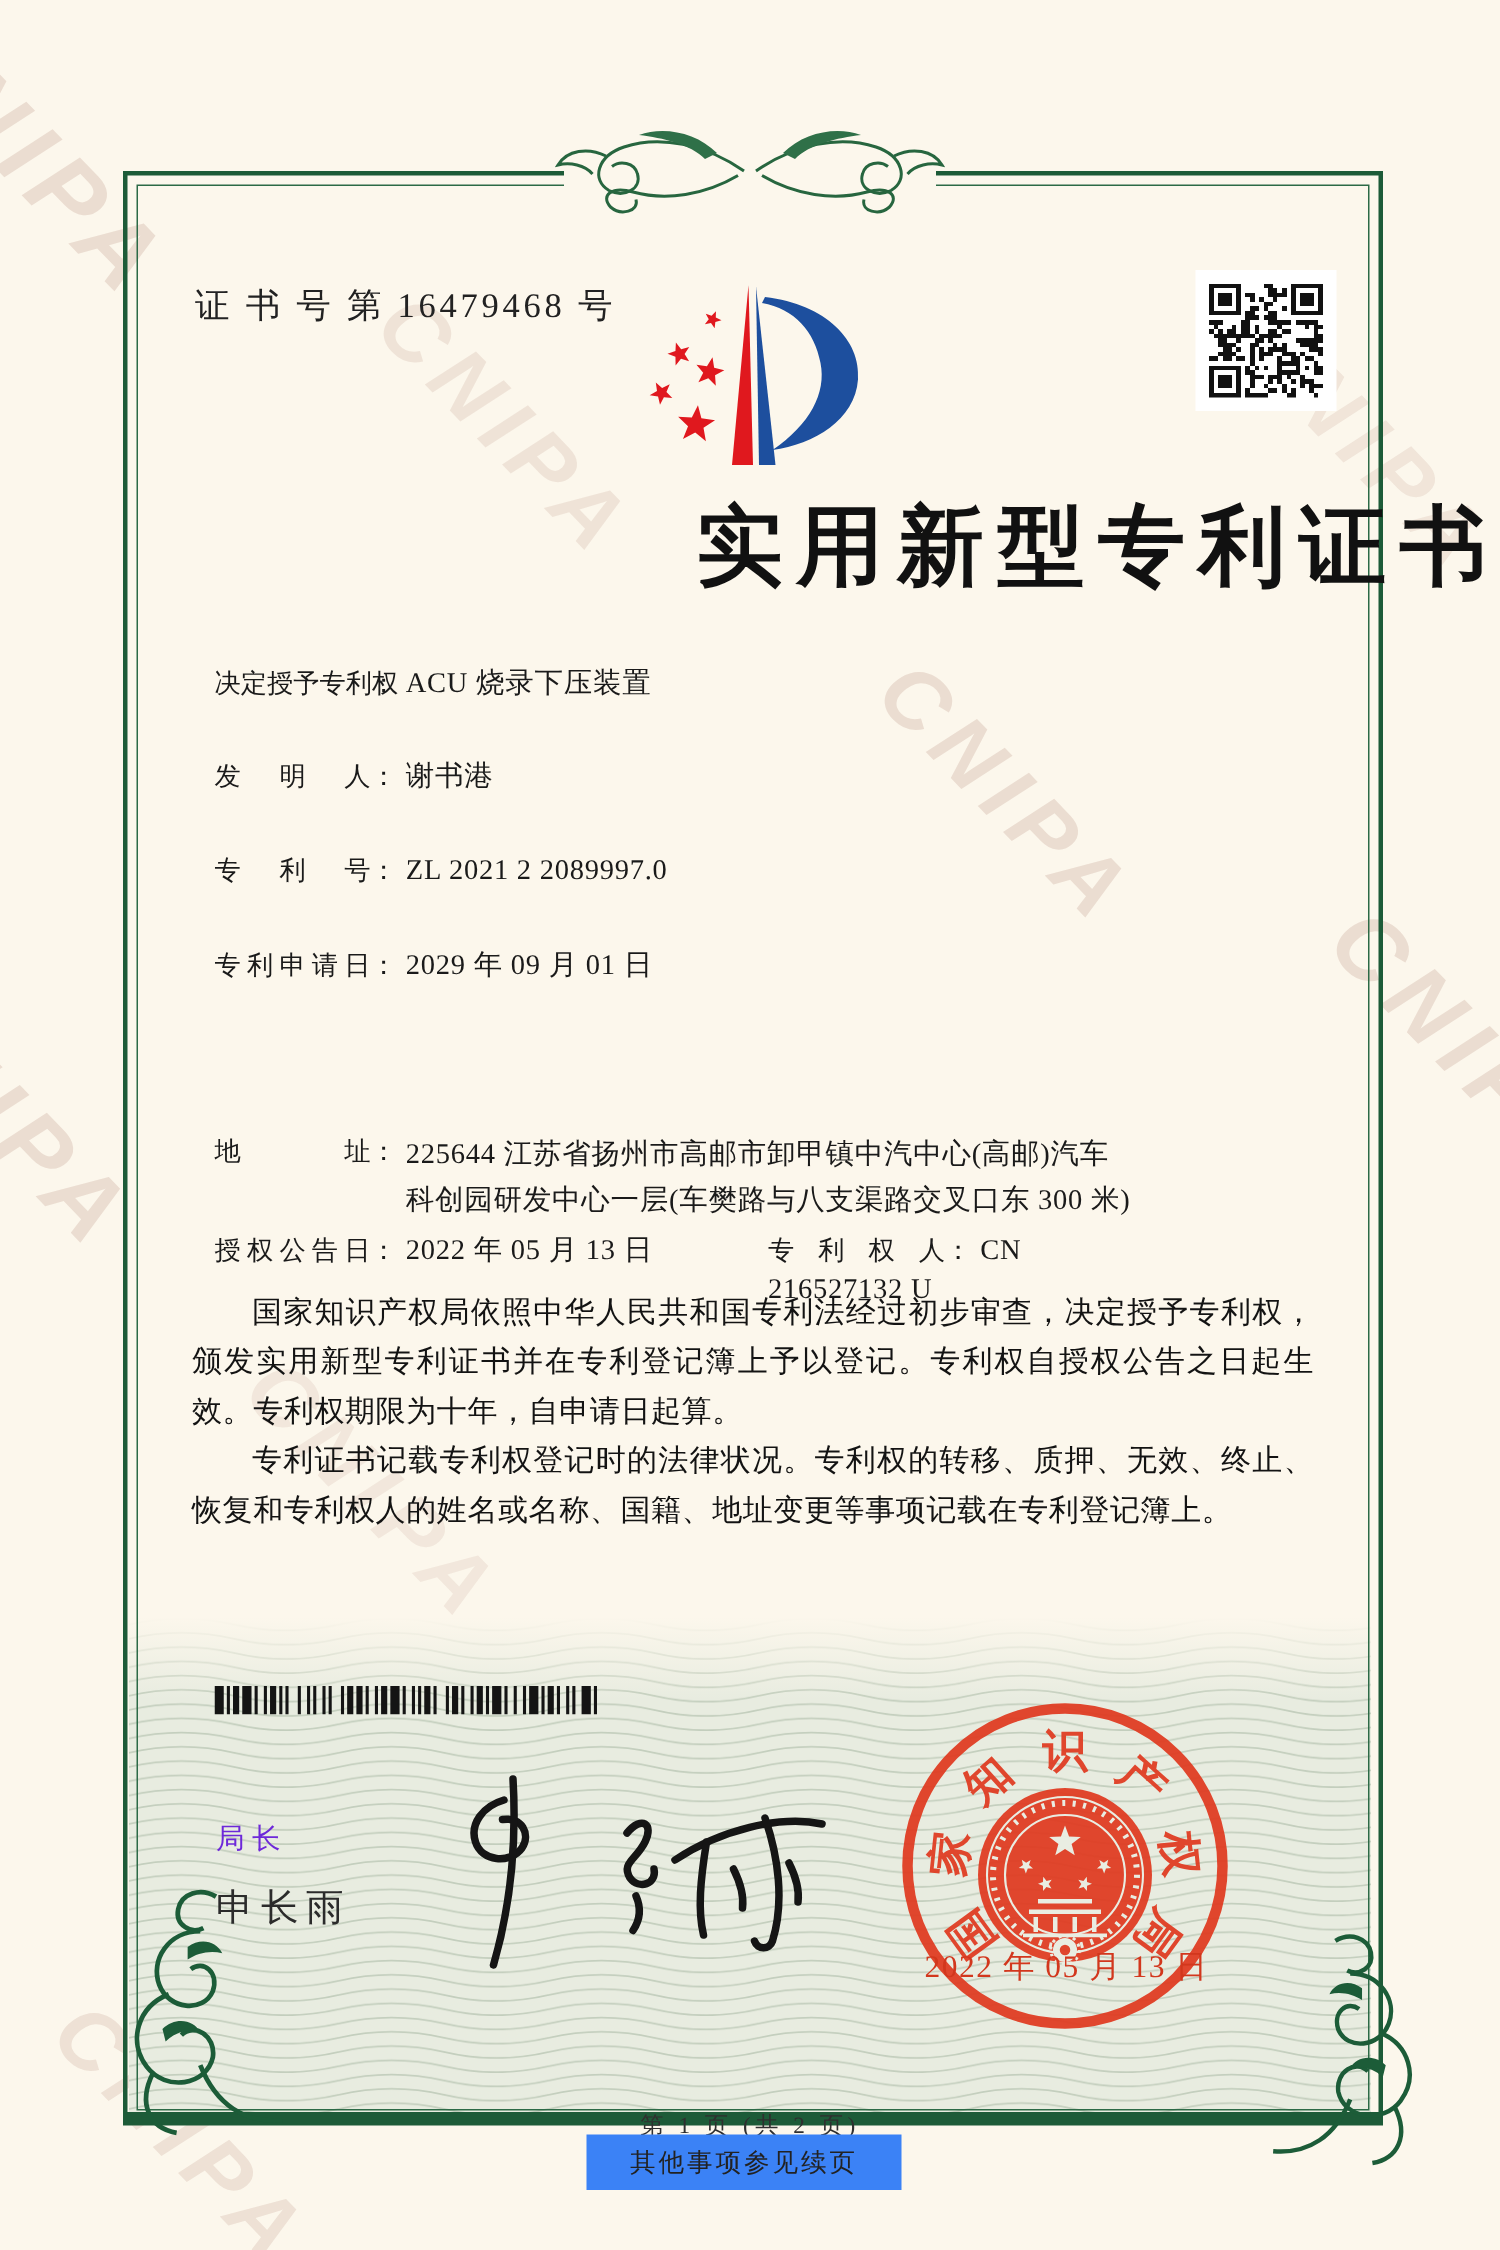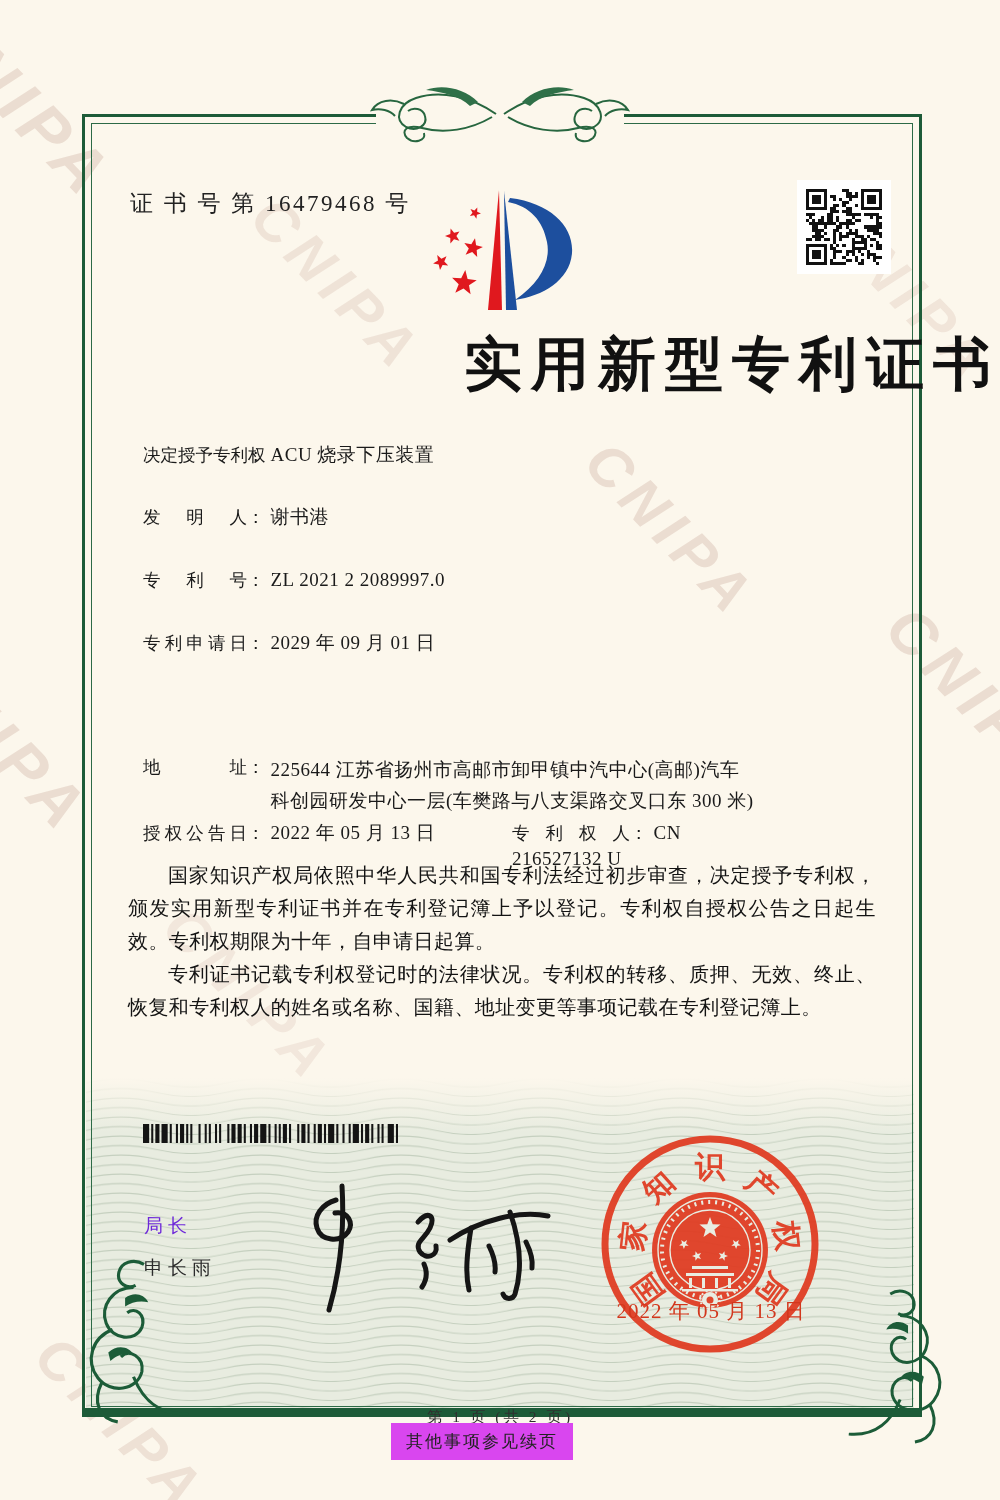--- a/index.html
+++ b/index.html
@@ -43,28 +43,28 @@
   .grant2{position:absolute;left:369px;top:0;}
   
   .legal{position:absolute;left:128px;top:859px;width:748px;}
   .legal p{margin:0;font-size:20px;line-height:33px;text-indent:2em;text-align:justify;
            letter-spacing:.4px;color:#131313;}
   
   .barcode{position:absolute;left:143px;top:1124px;width:255px;height:19px;}
   .signer-title{position:absolute;left:144px;top:1213px;font-family:"Liberation Sans","DejaVu Sans",sans-serif;
                 font-size:19px;letter-spacing:5px;color:#6d28d9;}
   .signer-name{position:absolute;left:144px;top:1255px;font-family:"Liberation Sans","DejaVu Sans",sans-serif;
-               font-size:19px;letter-spacing:5px;color:#2b2b2b;}
+               font-size:25px;letter-spacing:5px;color:#2b2b2b;}
   .signature{position:absolute;left:298px;top:1180px;}
   .seal{position:absolute;left:596px;top:1130px;opacity:.93;}
   .seal-date{position:absolute;left:598px;top:1297px;width:226px;text-align:center;
              font-size:21px;color:#d2371d;letter-spacing:1px;white-space:pre;}
   .page-info{position:absolute;left:86px;top:1372px;width:828px;text-align:center;
              font-size:15.5px;letter-spacing:3px;color:#2f2f2f;margin-top:35px;}
-  .note-box{position:absolute;left:391px;top:1423px;width:182px;height:37px;background:#d946ef;
+  .note-box{position:absolute;left:391px;top:1423px;width:210px;height:37px;background:#3b82f6;
             text-align:center;line-height:37px;font-size:17px;letter-spacing:2px;color:#222;}
   .orn{position:absolute;}
 </style>
 </head>
 <body>
 
 <div class="page">
 
   <div class="wm wm-a">CNIPA</div>
   <div class="wm wm-b">CNIPA</div>

